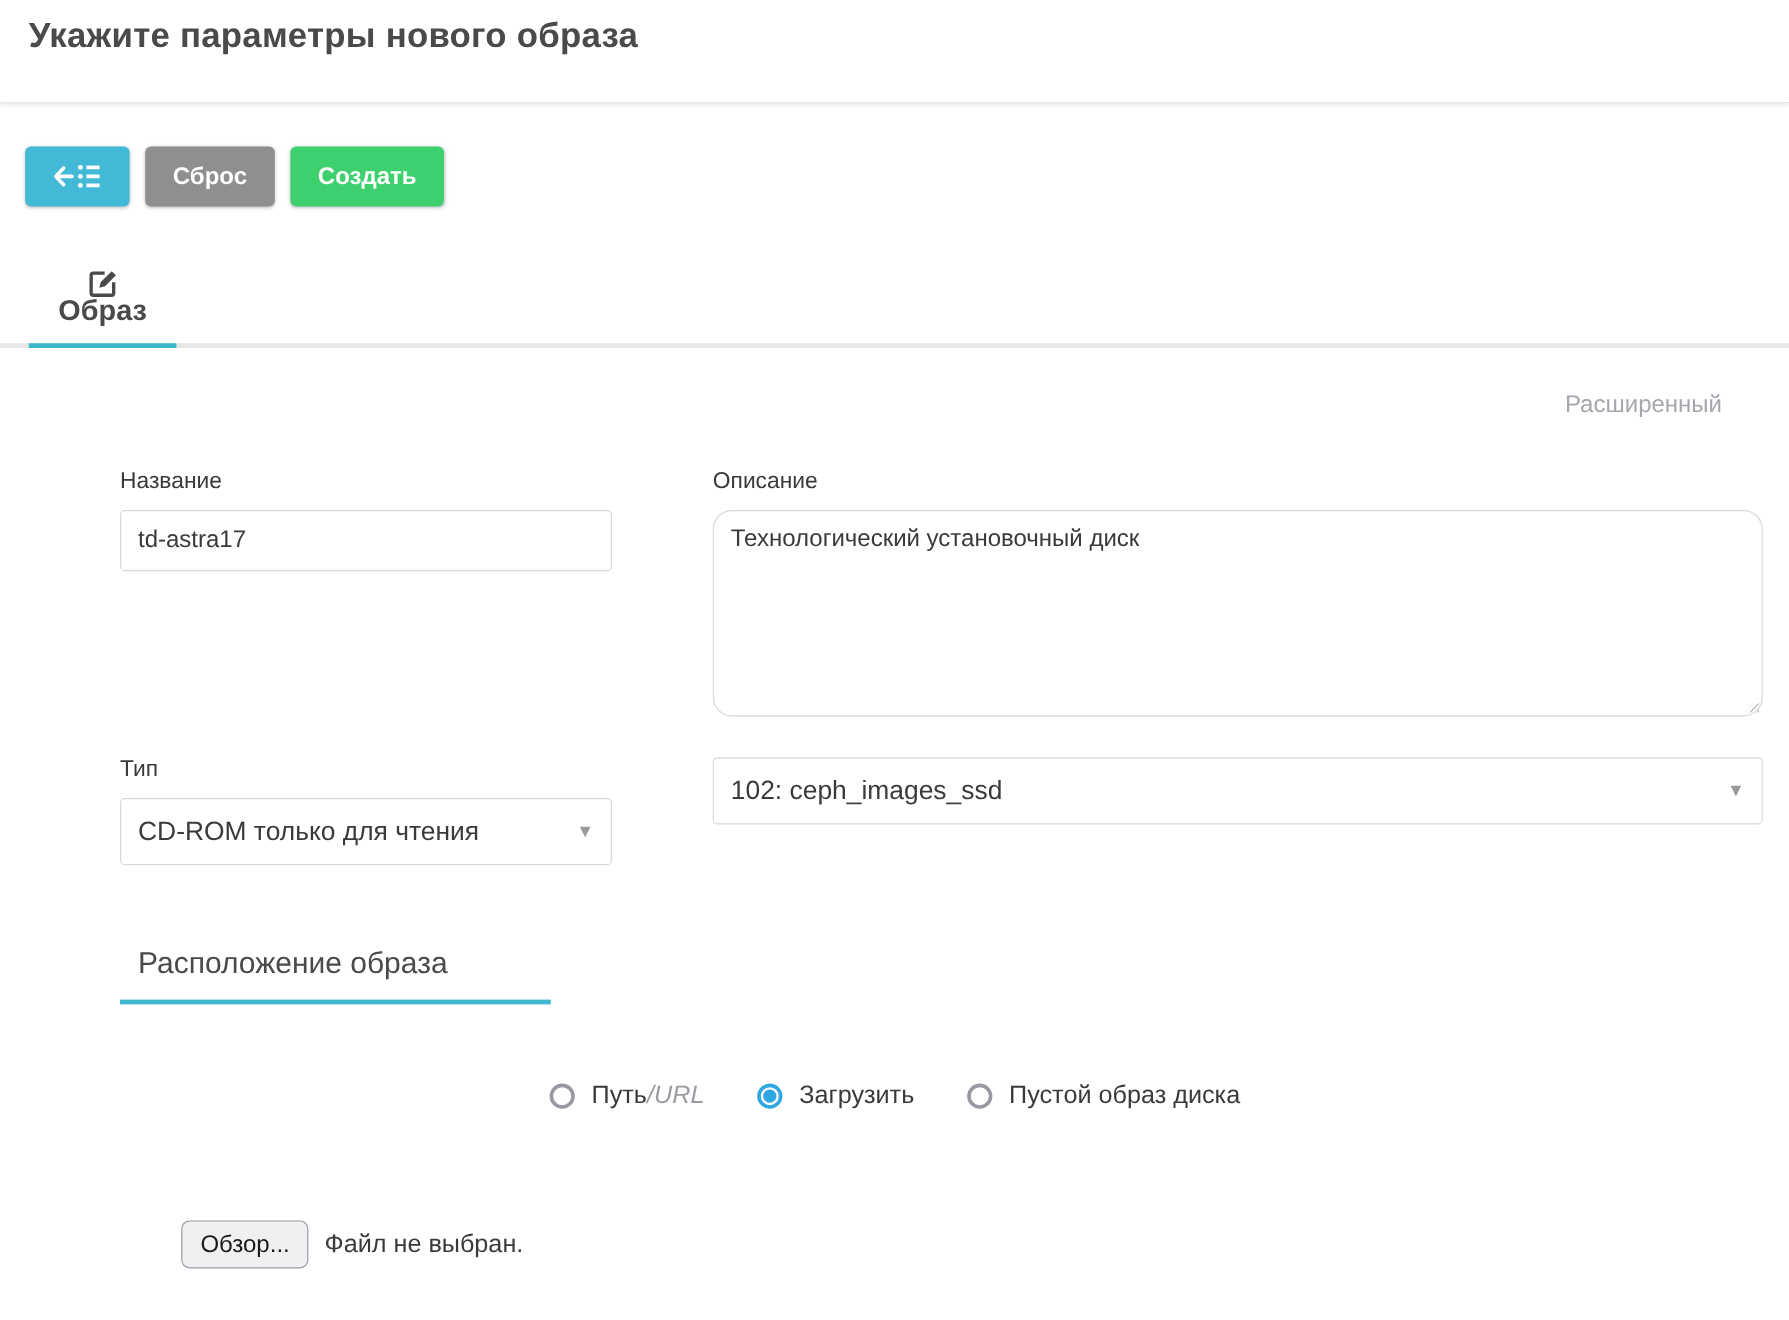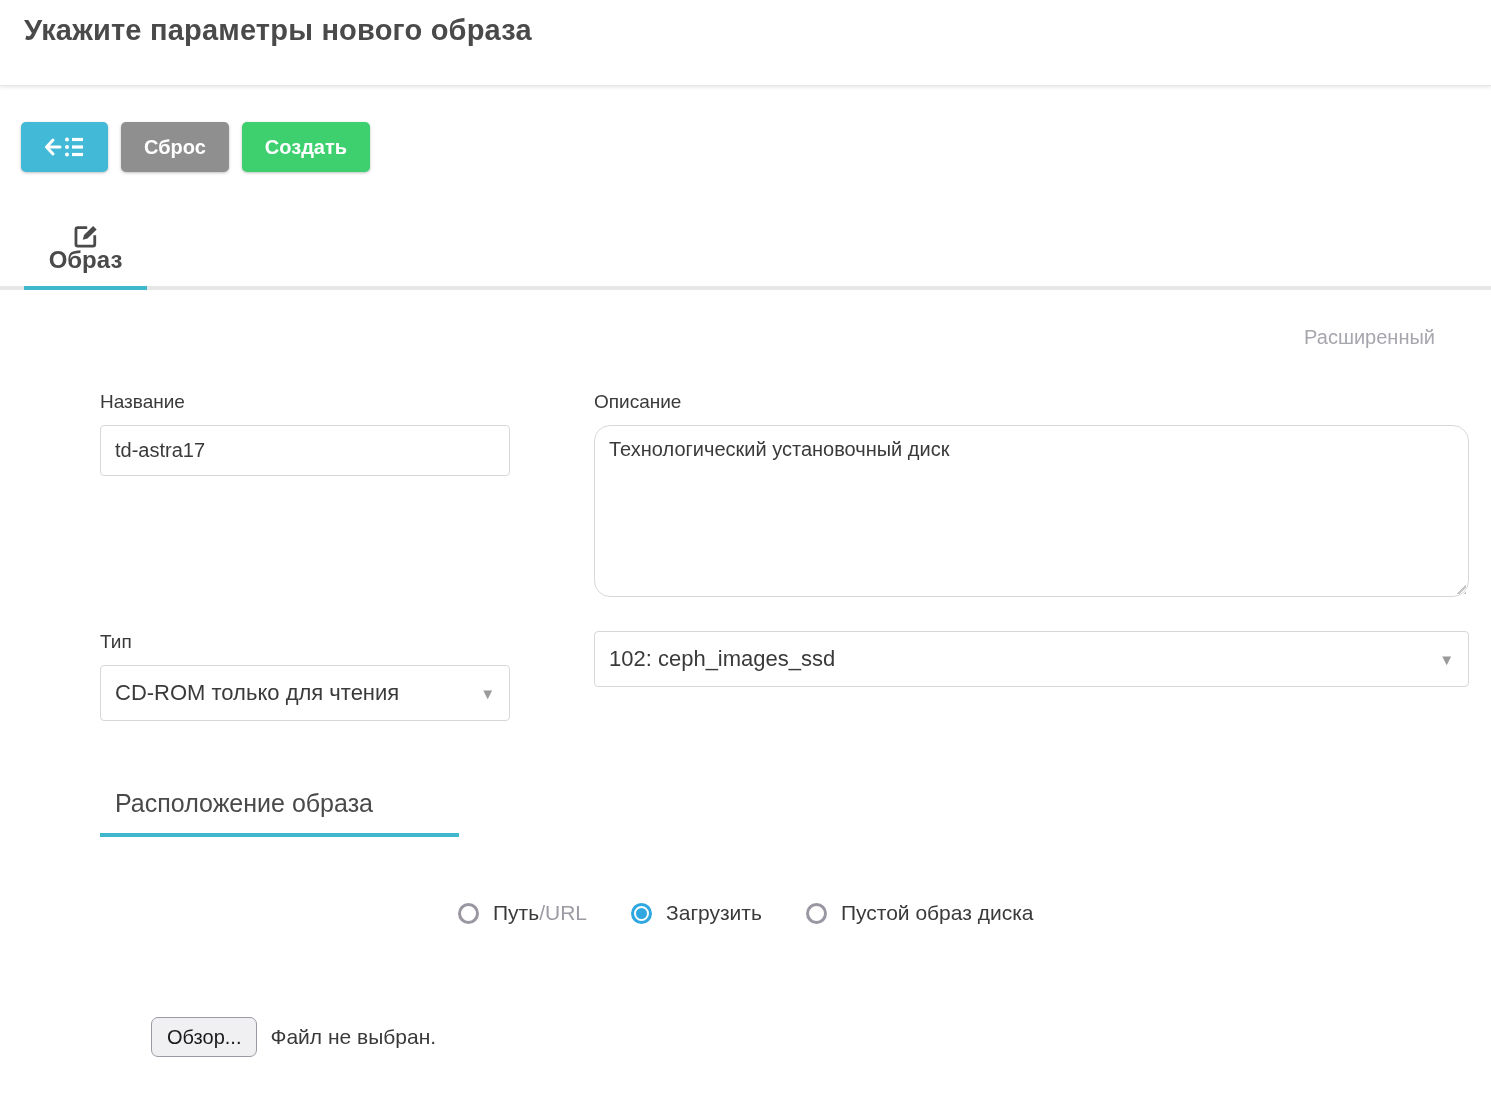--- a/index.html
+++ b/index.html
@@ -117,21 +117,21 @@
   .radio{
     width:21px;height:21px;border-radius:50%;
     border:3px solid #9b97a2;background:#fff;flex:0 0 auto;
   }
   .radio.checked{border-color:var(--radio_blue);position:relative;}
   .radio.checked::after{
     content:"";position:absolute;inset:2px;border-radius:50%;
     background:var(--radio_blue);
   }
   .radio-label{font-size:21px;color:var(--text_body);}
-  .radio-label .secondary{color:#9b9ba3;}
+  .radio-label .secondary{color:#9b9ba3;font-style:italic;}
   
   .file-row{margin:92px 0 0 151px;display:flex;align-items:center;column-gap:13px;}
   .browse-btn{
     height:40px;padding:0 15px;border:1px solid #9a9aa5;border-radius:7px;
     background:#f0f0f3;font-family:inherit;font-size:20px;color:#1a1a1a;
     cursor:pointer;display:inline-flex;align-items:center;
   }
   .file-status{font-size:21px;color:var(--text_body);}
   .icon-svg{display:block;}
 </style>

